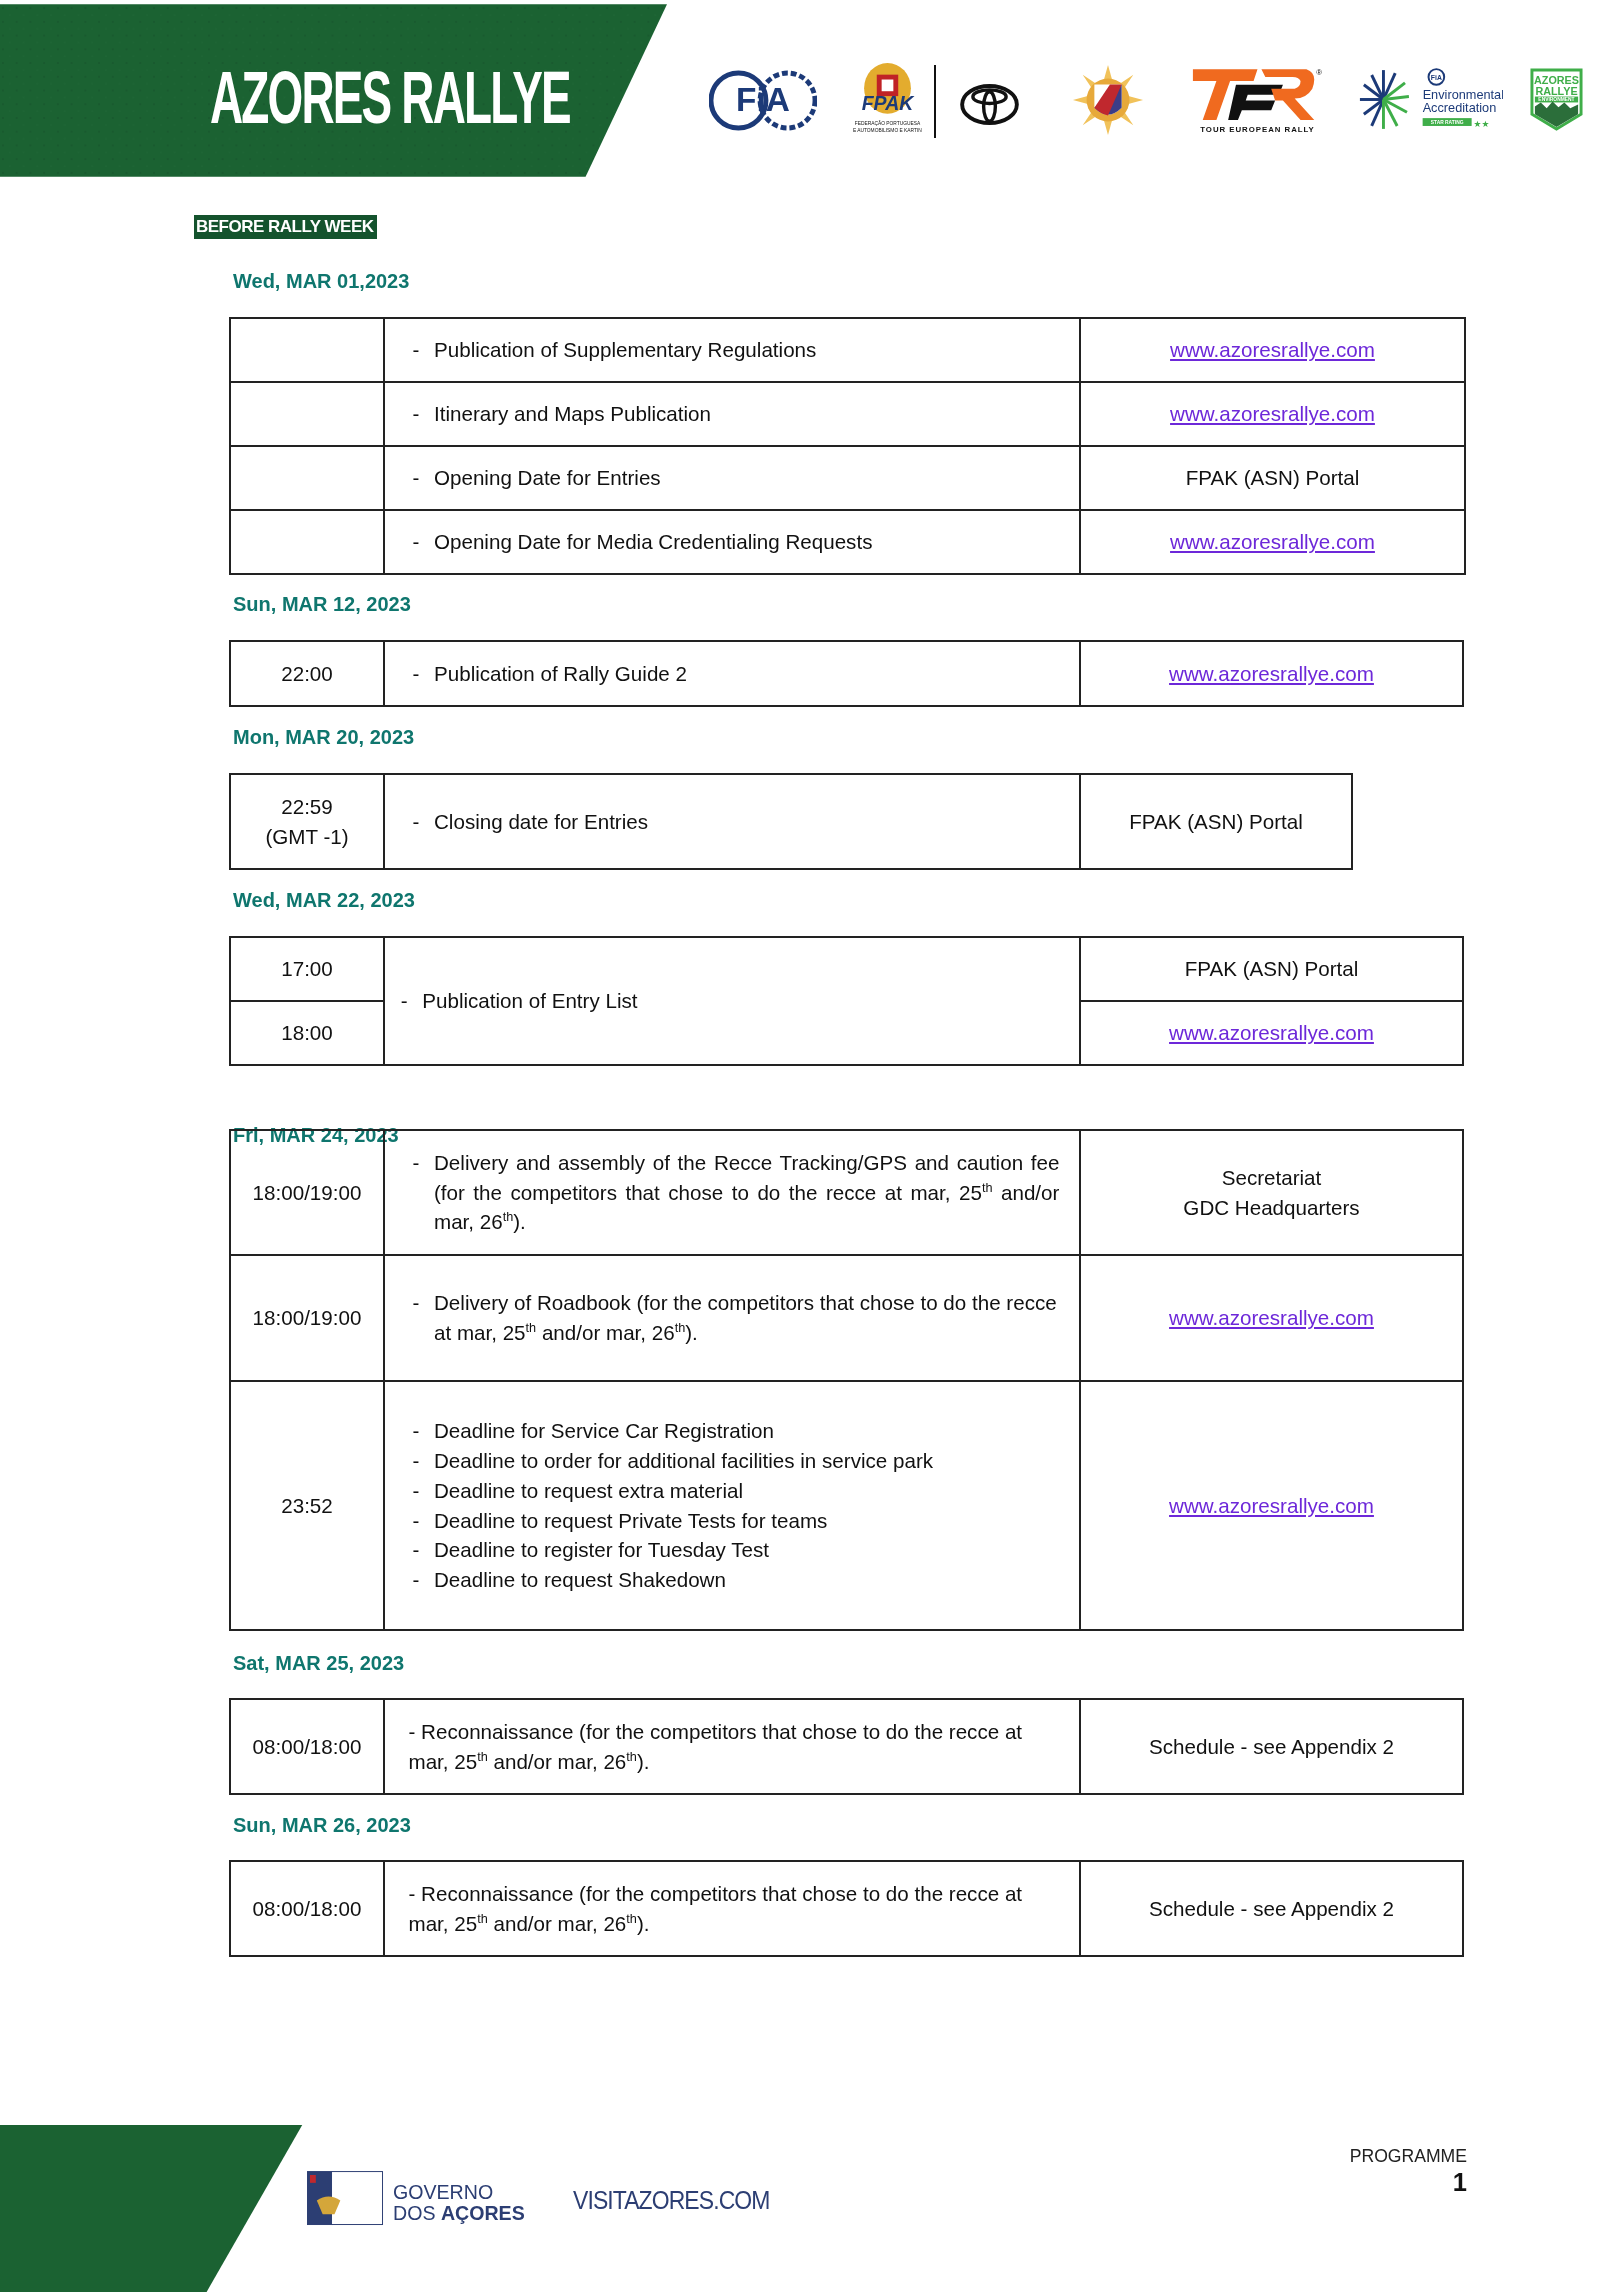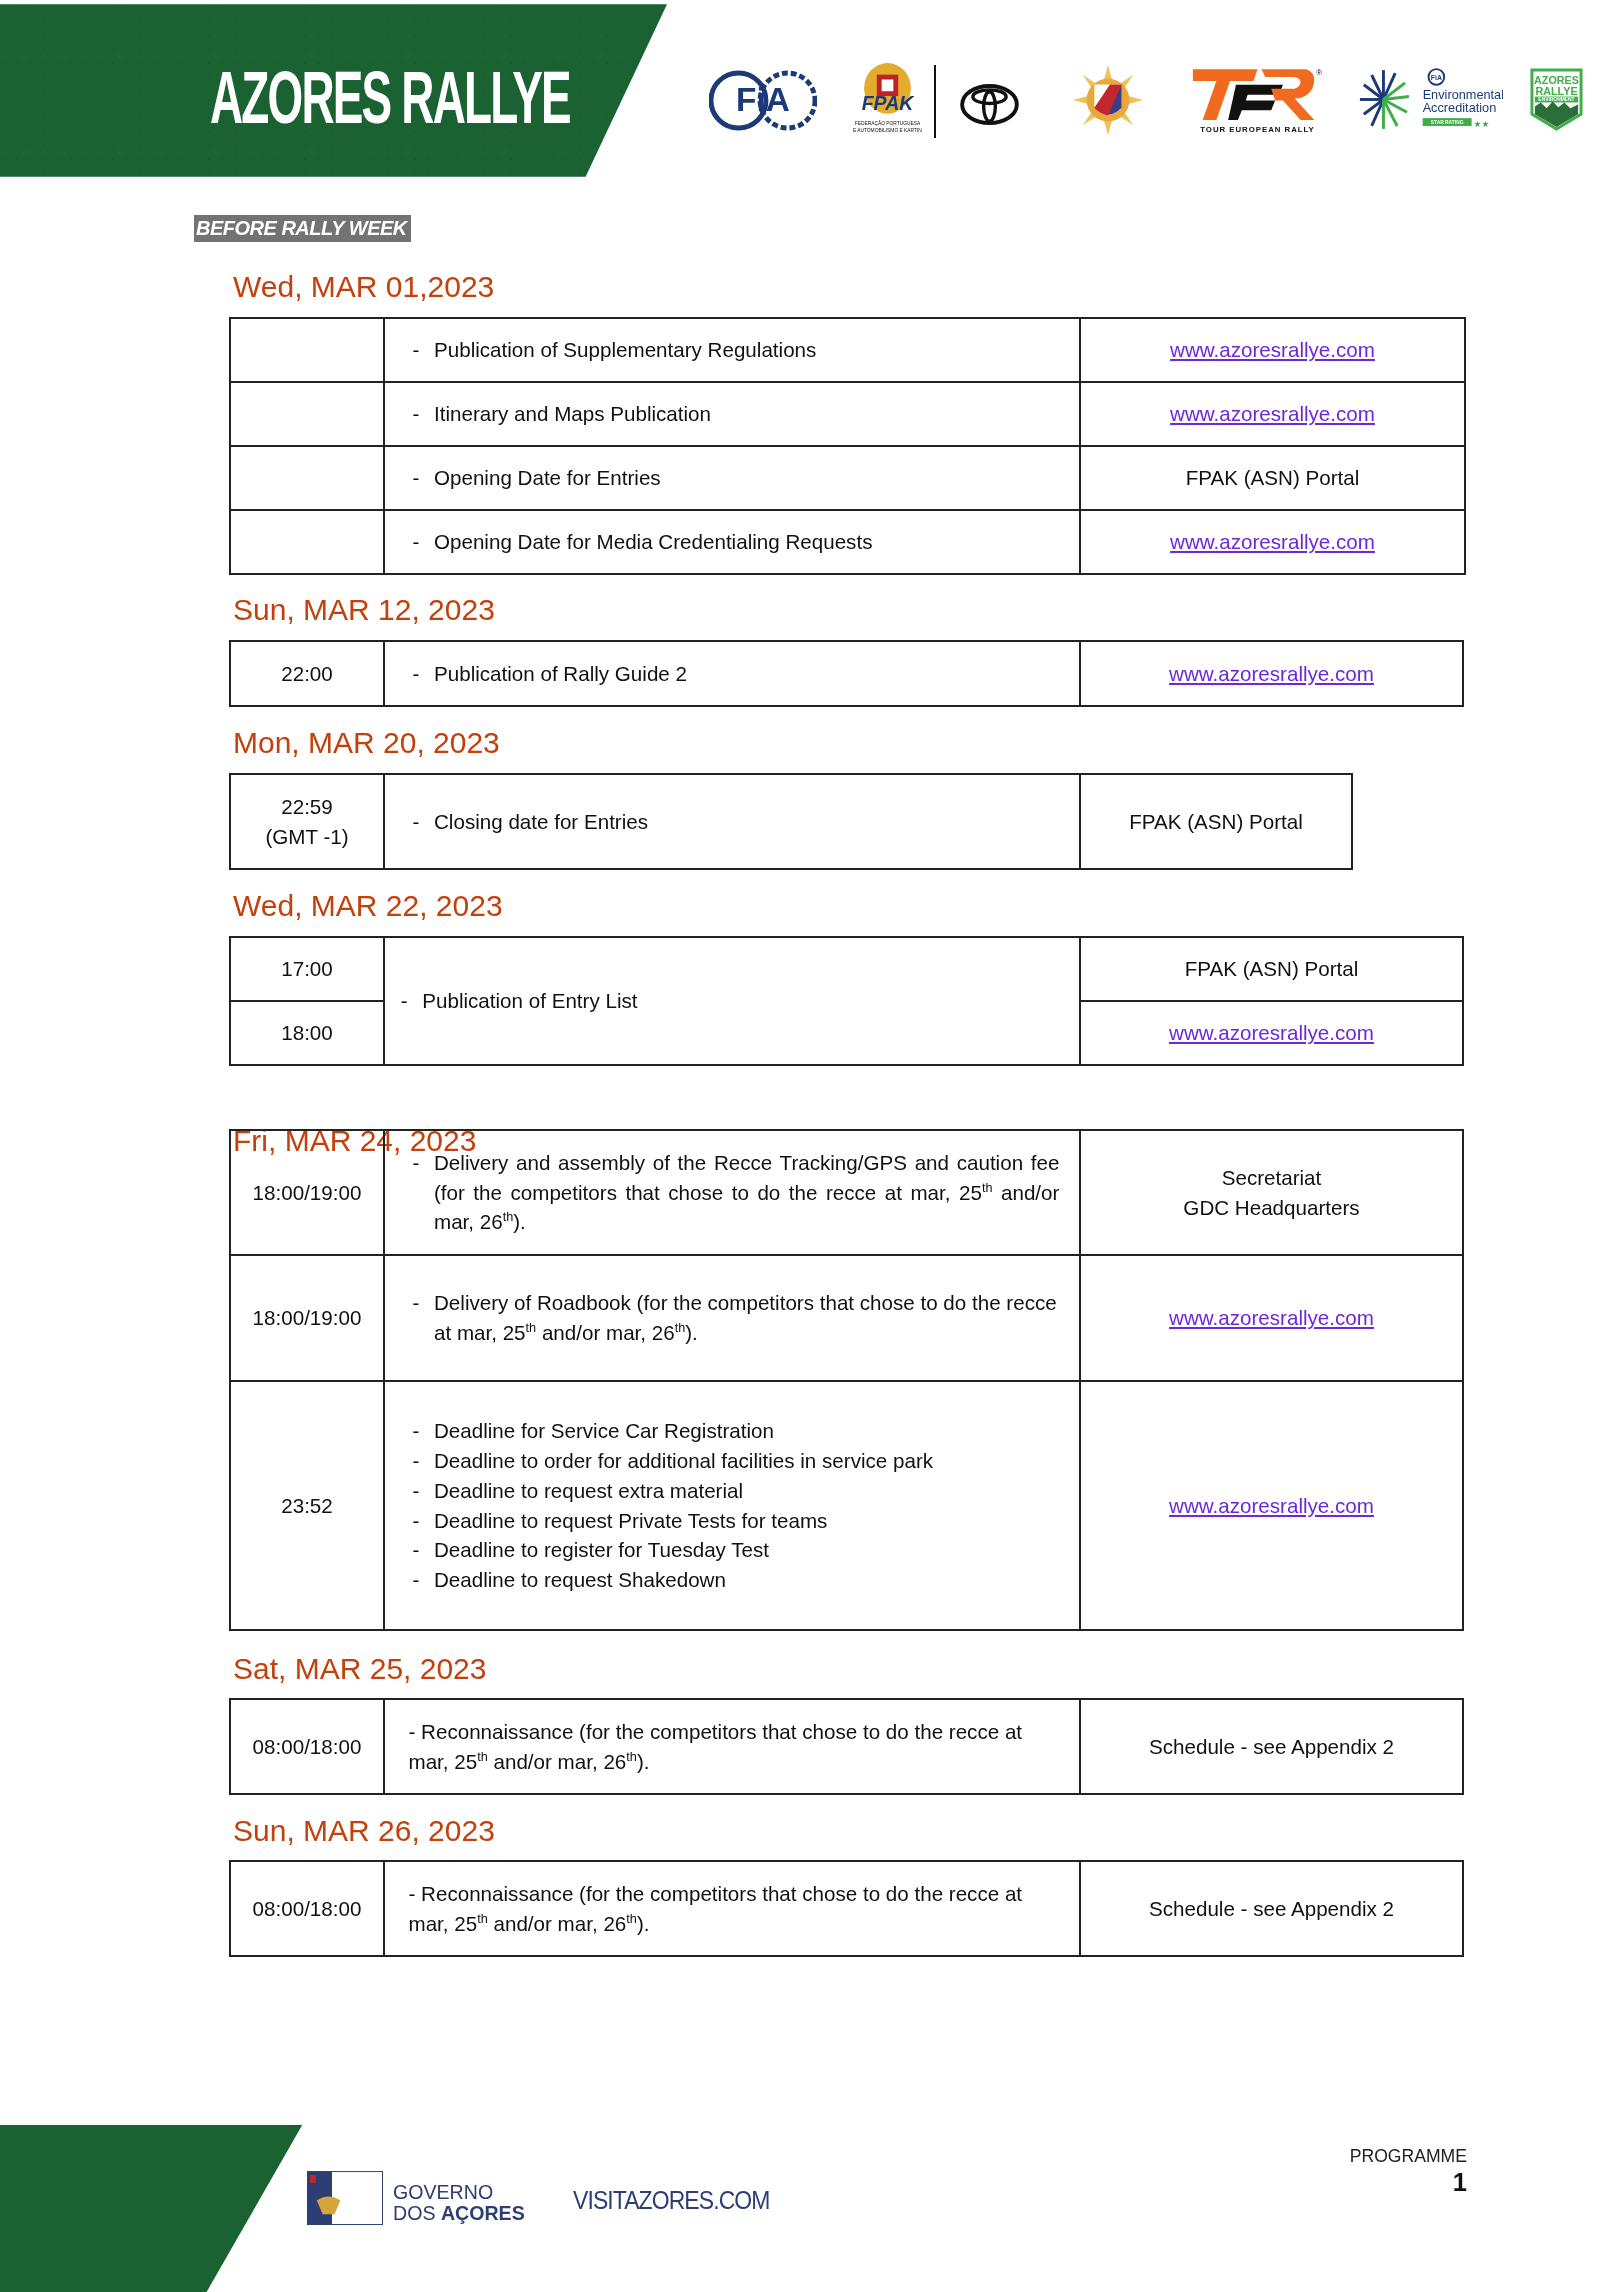--- a/index.html
+++ b/index.html
@@ -8,23 +8,23 @@
 
   
   .hdr-band { position: absolute; left: 0; top: 3.9px; width: 667px; height: 173px; }
   .hdr-band svg { display: block; }
   .hdr-title { position: absolute; left: 210px; top: 61px; font-family: "Liberation Sans", sans-serif; font-weight: bold; color: #fff; font-size: 74px; letter-spacing: -2.9px; transform: scaleX(0.62); transform-origin: left top; line-height: 1; white-space: nowrap; }
 
   .logos { position: absolute; left: 701px; top: 61px; height: 78px; width: 892px; }
   .logo { position: absolute; }
 
   
-  .section-label { position: absolute; left: 194px; top: 215px; background: #737373; color: #fff; font-weight: bold; font-size: 20px; padding: 2px 3.9px 2px 2px; letter-spacing: -0.5px; line-height: 1.15; font-style: italic; }
-
-  .day-title { position: absolute; left: 233px; font-weight: normal; font-size: 30px; color: #c2410c; }
+  .section-label { position: absolute; left: 194px; top: 215px; background: #14532d; color: #fff; font-weight: bold; font-size: 17px; padding: 2px 3.9px 2px 2px; letter-spacing: -0.5px; line-height: 1.15; }
+
+  .day-title { position: absolute; left: 233px; font-weight: bold; font-size: 20px; color: #0f766e; }
 
   table.sched { position: absolute; left: 229px; width: 1237px; border-collapse: collapse; font-size: 20.6px; }
   table.sched td { border: 2px solid #222; vertical-align: middle; line-height: 1.45; }
   td.c-time { width: 154px; text-align: center; margin-top: 44px; }
   td.c-desc { width: 696px; padding: 0 19.6px 0 27.4px; }
   td.c-loc { text-align: center; }
   .item { display: flex; }
   .item .dash { width: 21.6px; flex: 0 0 21.6px; }
   .item .txt { flex: 1; text-align: left; }
   .item.just .txt { text-align: justify; }

